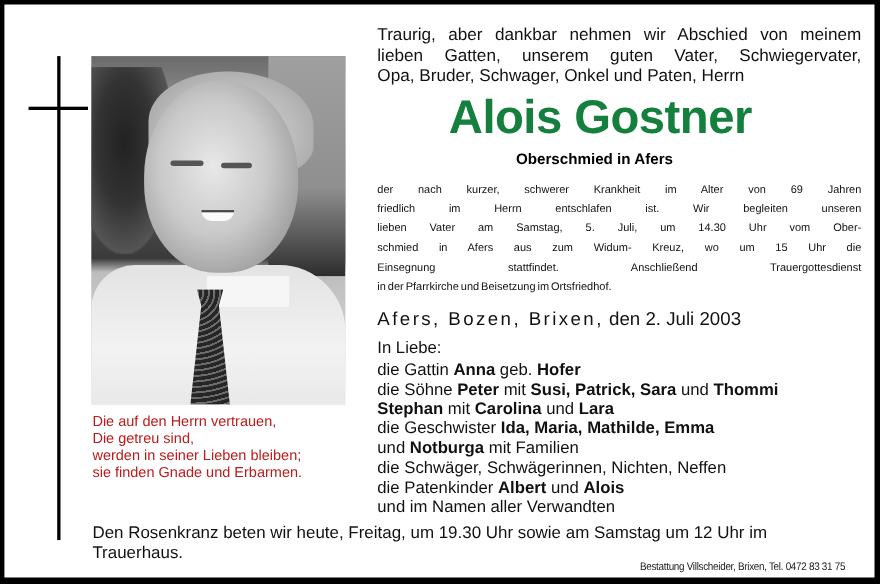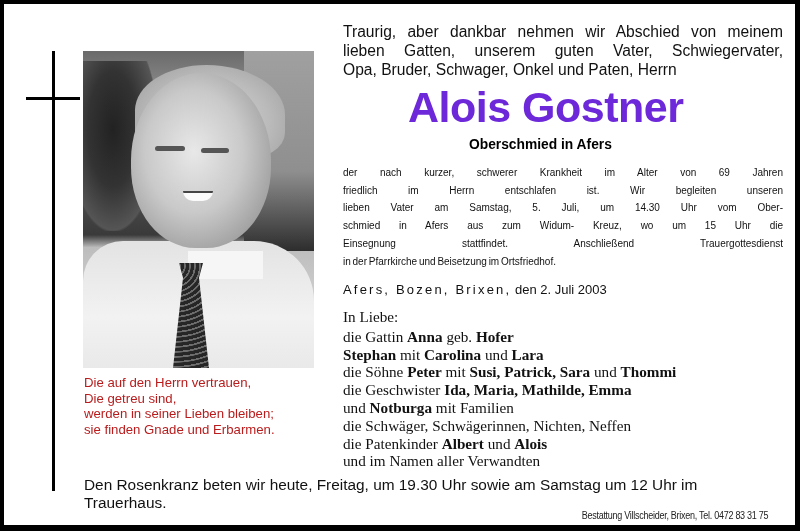--- a/index.html
+++ b/index.html
@@ -31,32 +31,32 @@
            clip-path: polygon(20% 0, 80% 0, 70% 14%, 95% 100%, 5% 100%, 30% 14%); }
 
   .verse { position: absolute; left: 84px; top: 375px; font-size: 13.2px; line-height: 15.6px; color: #b91c1c; }
   .verse div { white-space: nowrap; }
 
   .right { position: absolute; left: 343px; width: 440px; }
   .intro { top: 22px; font-size: 15.6px; line-height: 19px; text-align: justify; }
   .intro div { text-align: justify; text-align-last: justify; white-space: nowrap; }
   .intro div.last { text-align-last: left; }
 
-  .name { position: absolute; left: 408px; top: 82px; font-size: 43px; font-weight: bold; letter-spacing: -0.5px; line-height: 50px; color: #6d28d9; }
+  .name { position: absolute; left: 408px; top: 82px; font-size: 43px; font-weight: bold; letter-spacing: -0.5px; line-height: 50px; color: #15803d; }
   .subtitle { position: absolute; left: 469px; top: 136px; font-size: 13.8px; font-weight: bold; line-height: 18px; color: #000000; }
 
   .body-text { top: 164px; font-size: 10px; line-height: 17.7px; }
   .body-text div { white-space: nowrap; text-align: justify; text-align-last: justify; word-spacing: -1px; }
   .body-text div.last { text-align-last: left; }
 
-  .dateline { top: 281px; font-size: 13px; line-height: 18px; }
+  .dateline { top: 281px; font-size: 17px; line-height: 18px; }
   .dateline .place { letter-spacing: 2.2px; }
 
   .mourners { top: 308px; font-size: 15.2px; line-height: 17.8px; }
-  .mourners div { white-space: nowrap; font-family: Liberation Serif, serif; }
+  .mourners div { white-space: nowrap; }
   .mourners b { font-weight: bold; }
   .mourners .head-line { margin-bottom: 2px; }
 
   .rosary { position: absolute; left: 84px; top: 476px; font-size: 15.4px; line-height: 18px; width: 690px; }
   .funeral-home { position: absolute; right: 32px; top: 510px; font-size: 10px; line-height: 12px; color: #222; letter-spacing: -0.3px; transform: scaleX(0.9); transform-origin: right; }
 </style>
 </head>
 <body>
 
 <div class="frame"></div>
@@ -104,22 +104,22 @@
 
 <div class="right dateline" style="position:absolute;">
   <span class="place">Afers, Bozen, Brixen,</span>
   <span>den 2. Juli 2003</span>
 </div>
 
 <div class="right mourners" style="position:absolute;">
   <div class="head-line">In Liebe:</div>
   <div id="mourner-lines">
       <div><span>die Gattin </span><b>Anna</b><span> geb. </span><b>Hofer</b></div>
+      <div><span>die Söhne </span><b>Peter</b><span> mit </span><b>Susi, Patrick, Sara</b><span> und </span><b>Thommi</b></div>
       <div><b>Stephan</b><span> mit </span><b>Carolina</b><span> und </span><b>Lara</b></div>
-      <div><span>die Söhne </span><b>Peter</b><span> mit </span><b>Susi, Patrick, Sara</b><span> und </span><b>Thommi</b></div>
       <div><span>die Geschwister </span><b>Ida, Maria, Mathilde, Emma</b></div>
       <div><span>und </span><b>Notburga</b><span> mit Familien</span></div>
       <div><span>die Schwäger, Schwägerinnen, Nichten, Neffen</span></div>
       <div><span>die Patenkinder </span><b>Albert</b><span> und </span><b>Alois</b></div>
       <div><span>und im Namen aller Verwandten</span></div>
     </div>
 </div>
 
 <div class="rosary">Den Rosenkranz beten wir heute, Freitag, um 19.30 Uhr sowie am Samstag um 12 Uhr im Trauerhaus.</div>
 <div class="funeral-home">Bestattung Villscheider, Brixen, Tel. 0472 83 31 75</div>

